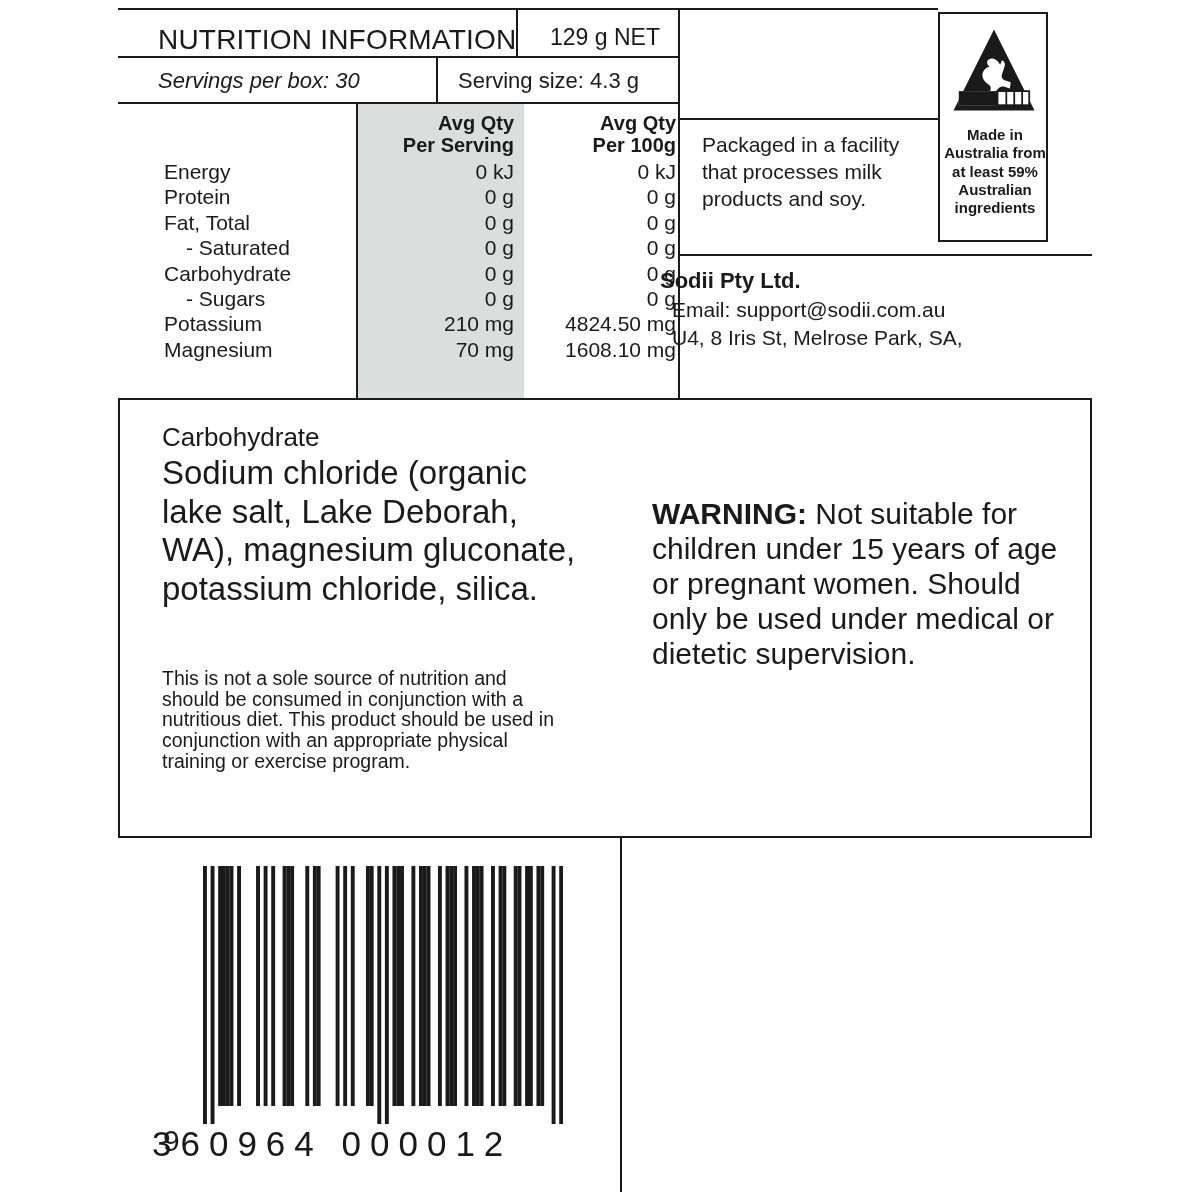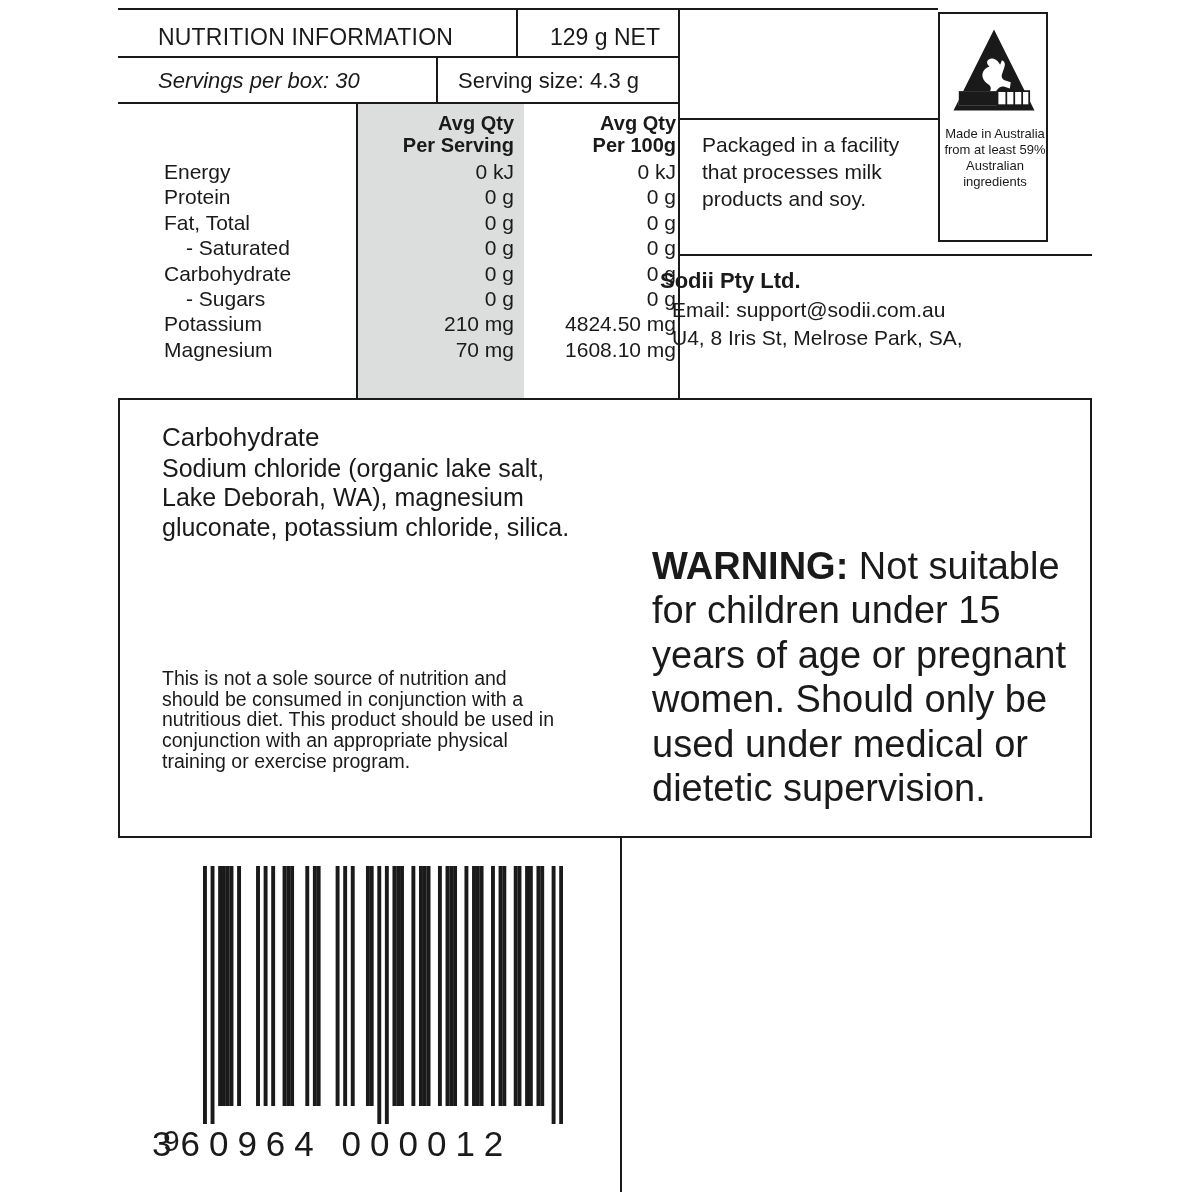--- a/index.html
+++ b/index.html
@@ -28,21 +28,21 @@
 
   
   #nutrition-panel {
     position: absolute;
     left: 118px; top: 8px;
     width: 560px; height: 390px;
   }
   .nip-title {
     position: absolute;
     left: 40px; top: 16px;
-    font-size: 23px;
+    font-size: 28px;
     letter-spacing: .2px;
   }
   .nip-net {
     position: absolute;
     left: 432px; top: 16px;
     font-size: 23px;
   }
   .nip-servings {
     position: absolute;
     left: 40px; top: 60px;
@@ -130,57 +130,56 @@
   }
   #made-in-badge .logo {
     position: absolute;
     left: 10px; top: 10px;
     width: 88px; height: 92px;
   }
   #made-in-badge .badge-text {
     position: absolute;
     left: 4px; top: 112px;
     width: 102px;
-    font-size: 13px;
-    font-weight: normal;
+    font-size: 15px;
+    font-weight: bold;
     text-align: center;
     line-height: 1.22;
   }
 
   
   .ing-title {
     position: absolute; left: 162px; top: 422px;
     font-size: 26px;
   }
   .ing-body {
     position: absolute; left: 162px; top: 454px;
     width: 430px;
-    font-size: 25px;
+    font-size: 33px;
     line-height: 1.17;
   }
   .formulated {
     position: absolute; left: 162px; top: 606px;
     width: 360px;
     font-size: 20px;
     line-height: 1.2;
   }
   .disclaimer {
     position: absolute; left: 162px; top: 668px;
     width: 400px;
     font-size: 19.5px;
     line-height: 1.06;
   }
 
   
   .warning {
     position: absolute; left: 652px; top: 496px;
     width: 420px;
-    font-size: 38px;
+    font-size: 30px;
     line-height: 1.17;
-    margin-top: 48px;
   }
   .warning b { font-weight: bold; }
 
   
   #barcode {
     position: absolute;
     left: 203px; top: 866px;
     width: 360px; height: 258px;
   }
   #barcode .bars { position: absolute; left: 0; top: 0; width: 360px; height: 258px; }

